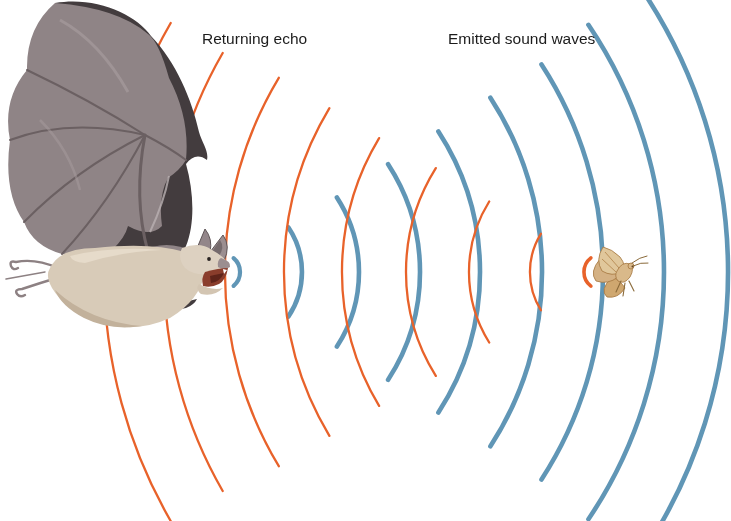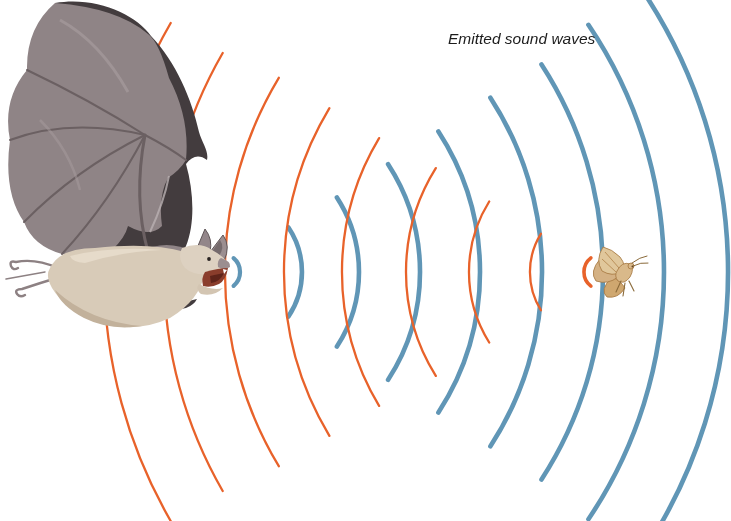--- a/index.html
+++ b/index.html
@@ -12,21 +12,21 @@
   }
   .figure svg{position:absolute;left:0;top:0;}
   .diagram-label{
     position:absolute;
     font-size:15.5px;
     line-height:18px;
     color:#1c1c1c;
     white-space:nowrap;
   }
   #label-echo{left:202px;top:30px;}
-  #label-emitted{left:448px;top:30px;font-style:italic;}
+  #label-emitted{left:448px;top:30px;}
 </style>
 </head>
 <body>
 
 <div class="figure">
 
   <svg width="731" height="521" viewBox="0 0 731 521">
 
     <g id="emitted-waves">
         <path d="M 233.6 258.2 A 18 18 0 0 1 233.6 285.8" fill="none" stroke="#6096b6" stroke-width="4.2" stroke-linecap="round"></path>
@@ -140,15 +140,16 @@
       </g>
 
       <g stroke="#8a6a3a" stroke-width="1.1" fill="none" stroke-linecap="round">
         <path d="M621,281 L616,292"></path>
         <path d="M625,283 L623,296"></path>
         <path d="M629,281 L634,291"></path>
       </g>
     </g>
   </svg>
 
+  <div class="diagram-label" id="label-echo">Returning echo</div>
 
   <div class="diagram-label" id="label-emitted">Emitted sound waves</div>
 </div>
 
 </body></html>

